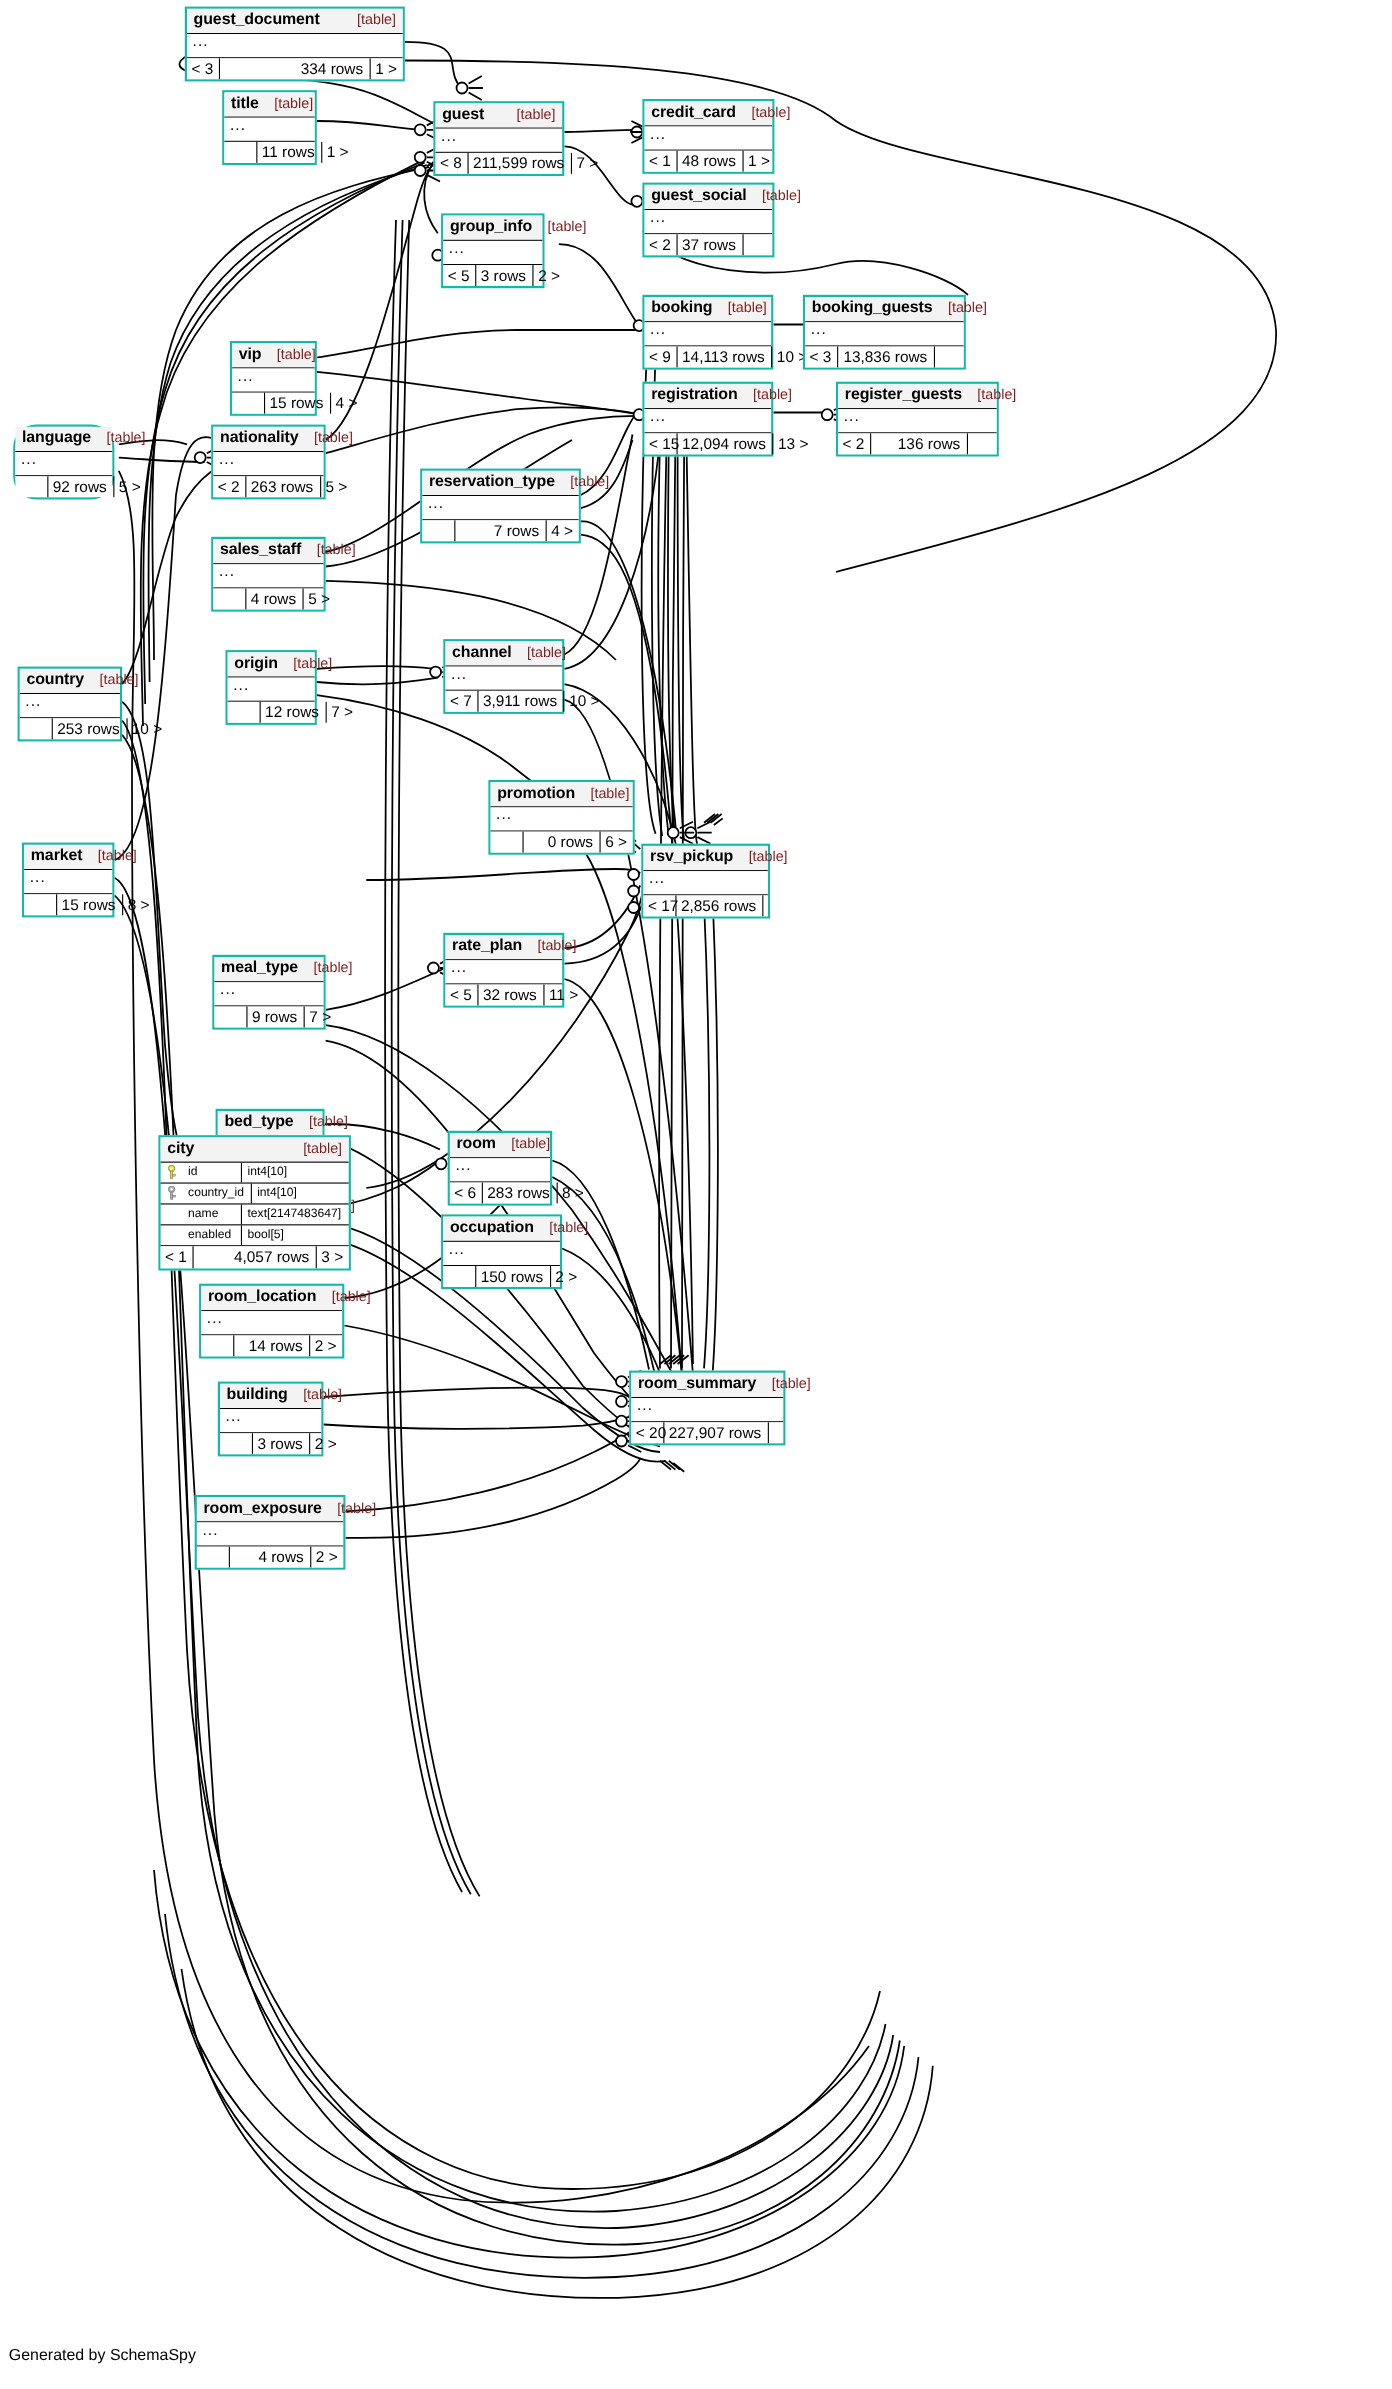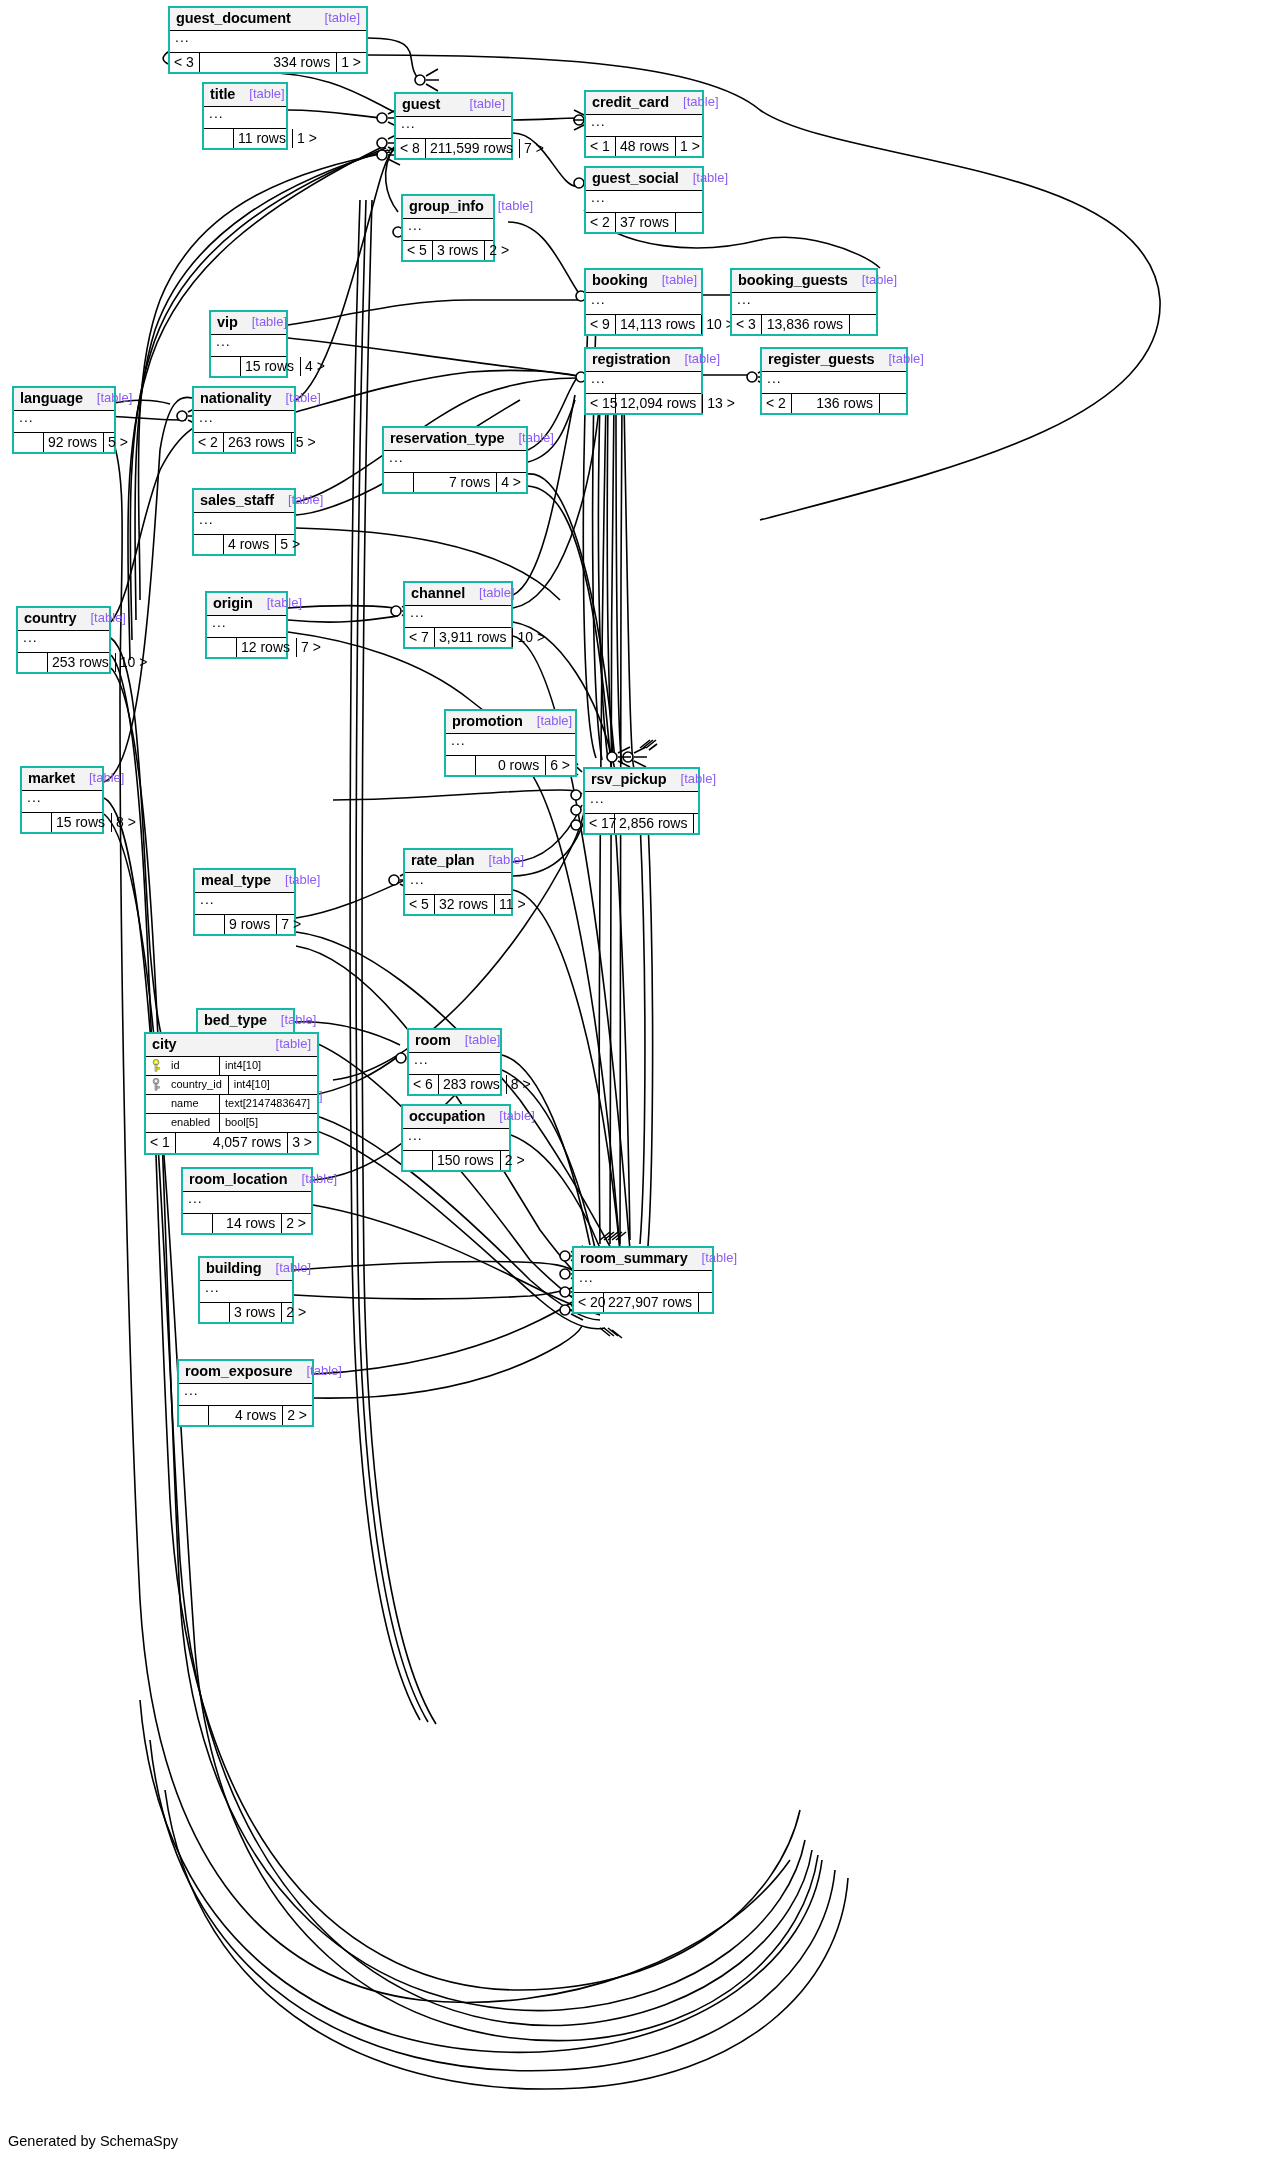--- a/index.html
+++ b/index.html
@@ -46,21 +46,21 @@
     line-height: 1.15;
     white-space: nowrap;
   }
   .nname {
     font-weight: bold;
     font-size: 14.5px;
     letter-spacing: -0.1px;
   }
   .ntag {
     font-size: 13px;
-    color: #8b5cf6;
+    color: #7f1d1d;
     padding-left: 14px;
   }
   .nbody {
     border-bottom: 1px solid #000000;
     background: #ffffff;
     padding: 1px 5px 4px 5px;
     min-height: 16px;
     line-height: 1.0;
     color: #000;
     font-size: 14px;
@@ -463,21 +463,21 @@
           <span class="nname">register_guests</span>
           <span class="ntag">[table]</span>
         </div>
         <div class="nbody"><span class="ellip">...</span></div>
         <div class="nfoot">
           <div class="fcell fleft">&lt; 2</div>
           <div class="fcell fmid">136 rows</div>
           <div class="fcell fright"></div>
         </div>
       </div>
-      <div class="node compact" style="left: 12px; top: 386px; width: 104px;">
+      <div class="node compact" style="left: 12px; top: 386px; width: 92px; border-radius: 21px;">
         <div class="nhead">
           <span class="nname">language</span>
           <span class="ntag">[table]</span>
         </div>
         <div class="nbody"><span class="ellip">...</span></div>
         <div class="nfoot">
           <div class="fcell fleft"></div>
           <div class="fcell fmid">92 rows</div>
           <div class="fcell fright">5 &gt;</div>
         </div>

